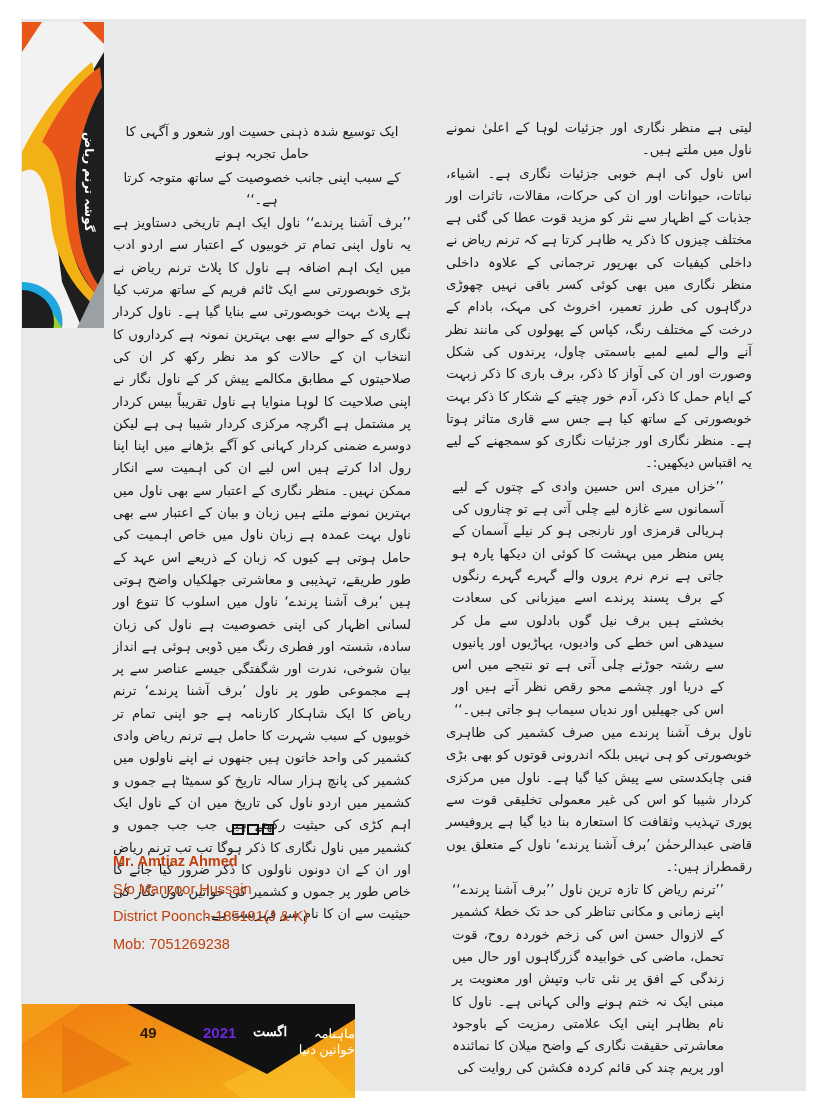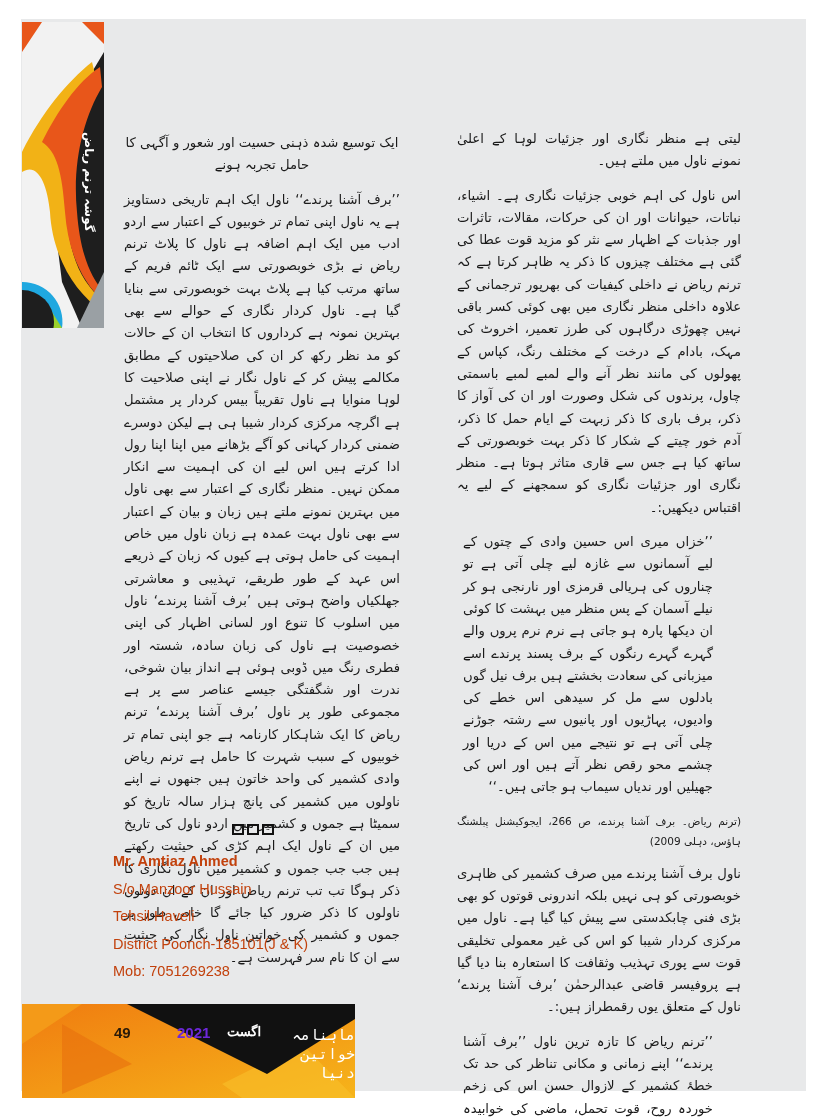--- a/index.html
+++ b/index.html
@@ -18,46 +18,46 @@
   .side-banner svg { display: block; }
   .side-title {
     position: absolute; left: 50px; top: 80px; width: 24px; height: 160px;
     writing-mode: vertical-rl; color: #fff; font-size: 12px; font-weight: bold;
     direction: rtl; text-align: center; letter-spacing: 1px;
   }
   .col {
     position: absolute; direction: rtl; text-align: justify; color: #1a1a1a;
     font-family: "DejaVu Sans", sans-serif; font-size: 13.2px; line-height: 22.3px;
   }
-  .col p { margin: 12px; }
+  .col p { margin: 1px; }
   .col-left { left: 112px; top: 120px; width: 300px; }
   .col-right { left: 445px; top: 116px; width: 308px; }
   .indent-quote { padding-right: 28px; padding-left: 6px; }
   .center { text-align: center; }
   .ref { font-size: 10.5px; line-height: 20px; }
   .sep {
     position: absolute; left: 232px; top: 824px; display: flex; gap: 3px;
   }
   .sep span { width: 12px; height: 11px; border: 2px solid #111; box-sizing: border-box; display: inline-block; }
   .address {
     position: absolute; left: 113px; top: 848px; direction: ltr;
     font-family: "Liberation Sans", sans-serif; font-size: 14.5px; color: #c2410c; line-height: 27.5px;
   }
   .address .name { font-weight: bold; }
   .footer {
     position: absolute; left: 22px; top: 1004px; width: 333px; height: 94px; overflow: hidden;
   }
   .footer svg { display: block; }
   .footer-page, .footer-year, .footer-month, .footer-mag {
-    position: absolute; top: 20px; font-family: "Liberation Sans", sans-serif; font-weight: bold; font-size: 15px;
+    position: absolute; top: 20px; font-family: "Liberation Sans", sans-serif; font-weight: bold; font-size: 15px; margin-left: 26px;
   }
   .footer-page { left: 92px; color: #2a1a08; }
   .footer-year { left: 155px; color: #6d28d9; }
   .footer-month { left: 205px; color: #fff; direction: rtl; font-family: Liberation Sans, sans-serif; font-size: 13px; }
-  .footer-mag { left: 242px; color: #fff; direction: rtl; font-family: Liberation Mono, monospace; font-size: 15px; font-weight: normal; top: 22px; }
+  .footer-mag { left: 242px; color: #fff; direction: rtl; font-family: Liberation Serif, serif; font-size: 13px; font-weight: normal; top: 22px; }
 </style>
 </head>
 <body>
 
 <div class="page"></div>
 
 <div class="side-banner">
   <svg width="82" height="306" viewBox="0 0 82 306">
     <rect x="0" y="0" width="82" height="306" fill="#f2f2f2"></rect>
     <polygon points="0,0 82,0 82,22 60,0 20,0 0,30" fill="#e8561a"></polygon>
@@ -67,42 +67,41 @@
     <path d="M0,260 A40,40 0 0 1 40,306 L30,306 A32,32 0 0 0 0,270 Z" fill="#1fa8e0"></path>
     <path d="M30,290 L40,306 L30,306 Z" fill="#9bd12b"></path>
     <circle cx="0" cy="300" r="32" fill="#1e1e1e"></circle>
     <polygon points="82,250 82,306 55,306" fill="#9aa0a4"></polygon>
   </svg>
   <div class="side-title">گوشہ ترنم ریاض</div>
 </div>
 
 <div class="col col-left">
   <p class="center">ایک توسیع شدہ ذہنی حسیت اور شعور و آگہی کا حامل تجربہ ہونے</p>
+  <p class="center">کے سبب اپنی جانب خصوصیت کے ساتھ متوجہ کرتا ہے۔‘‘</p>
   <p>’’برف آشنا پرندے‘‘ ناول ایک اہم تاریخی دستاویز ہے یہ ناول اپنی تمام تر خوبیوں کے اعتبار سے اردو ادب میں ایک اہم اضافہ ہے ناول کا پلاٹ ترنم ریاض نے بڑی خوبصورتی سے ایک ٹائم فریم کے ساتھ مرتب کیا ہے پلاٹ بہت خوبصورتی سے بنایا گیا ہے۔ ناول کردار نگاری کے حوالے سے بھی بہترین نمونہ ہے کرداروں کا انتخاب ان کے حالات کو مد نظر رکھ کر ان کی صلاحیتوں کے مطابق مکالمے پیش کر کے ناول نگار نے اپنی صلاحیت کا لوہا منوایا ہے ناول تقریباً بیس کردار پر مشتمل ہے اگرچہ مرکزی کردار شیبا ہی ہے لیکن دوسرے ضمنی کردار کہانی کو آگے بڑھانے میں اپنا اپنا رول ادا کرتے ہیں اس لیے ان کی اہمیت سے انکار ممکن نہیں۔ منظر نگاری کے اعتبار سے بھی ناول میں بہترین نمونے ملتے ہیں زبان و بیان کے اعتبار سے بھی ناول بہت عمدہ ہے زبان ناول میں خاص اہمیت کی حامل ہوتی ہے کیوں کہ زبان کے ذریعے اس عہد کے طور طریقے، تہذیبی و معاشرتی جھلکیاں واضح ہوتی ہیں ’برف آشنا پرندے‘ ناول میں اسلوب کا تنوع اور لسانی اظہار کی اپنی خصوصیت ہے ناول کی زبان سادہ، شستہ اور فطری رنگ میں ڈوبی ہوئی ہے انداز بیان شوخی، ندرت اور شگفتگی جیسے عناصر سے پر ہے مجموعی طور پر ناول ’برف آشنا پرندے‘ ترنم ریاض کا ایک شاہکار کارنامہ ہے جو اپنی تمام تر خوبیوں کے سبب شہرت کا حامل ہے ترنم ریاض وادی کشمیر کی واحد خاتون ہیں جنھوں نے اپنے ناولوں میں کشمیر کی پانچ ہزار سالہ تاریخ کو سمیٹا ہے جموں و کشمیر میں اردو ناول کی تاریخ میں ان کے ناول ایک اہم کڑی کی حیثیت رکھتے ہیں جب جب جموں و کشمیر میں ناول نگاری کا ذکر ہوگا تب تب ترنم ریاض اور ان کے ان دونوں ناولوں کا ذکر ضرور کیا جائے گا خاص طور پر جموں و کشمیر کی خواتین ناول نگار کی حیثیت سے ان کا نام سر فہرست ہے۔</p>
 </div>
 
 <div class="sep">
   <span></span>
   <span></span>
   <span></span>
 </div>
 
 <div class="address">
   <div class="name">Mr. Amtiaz Ahmed</div>
   <div>S/o Manzoor Hussain</div>
-  <div>Tehsil Haveli</div>
   <div>District Poonch-185101(J &amp; K)</div>
   <div>Mob: 7051269238</div>
 </div>
 
 <div class="col col-right">
   <p>لیتی ہے منظر نگاری اور جزئیات لوہا کے اعلیٰ نمونے ناول میں ملتے ہیں۔</p>
   <p>اس ناول کی اہم خوبی جزئیات نگاری ہے۔ اشیاء، نباتات، حیوانات اور ان کی حرکات، مقالات، تاثرات اور جذبات کے اظہار سے نثر کو مزید قوت عطا کی گئی ہے مختلف چیزوں کا ذکر یہ ظاہر کرتا ہے کہ ترنم ریاض نے داخلی کیفیات کی بھرپور ترجمانی کے علاوہ داخلی منظر نگاری میں بھی کوئی کسر باقی نہیں چھوڑی درگاہوں کی طرز تعمیر، اخروٹ کی مہک، بادام کے درخت کے مختلف رنگ، کپاس کے پھولوں کی مانند نظر آنے والے لمبے لمبے باسمتی چاول، پرندوں کی شکل وصورت اور ان کی آواز کا ذکر، برف باری کا ذکر زبہت کے ایام حمل کا ذکر، آدم خور چیتے کے شکار کا ذکر بہت خوبصورتی کے ساتھ کیا ہے جس سے قاری متاثر ہوتا ہے۔ منظر نگاری اور جزئیات نگاری کو سمجھنے کے لیے یہ اقتباس دیکھیں:۔</p>
   <p class="indent-quote">’’خزاں میری اس حسین وادی کے چتوں کے لیے آسمانوں سے غازہ لیے چلی آتی ہے تو چناروں کی ہریالی قرمزی اور نارنجی ہو کر نیلے آسمان کے پس منظر میں بہشت کا کوئی ان دیکھا پارہ ہو جاتی ہے نرم نرم پروں والے گہرے گہرے رنگوں کے برف پسند پرندے اسے میزبانی کی سعادت بخشتے ہیں برف نیل گوں بادلوں سے مل کر سیدھی اس خطے کی وادیوں، پہاڑیوں اور پانیوں سے رشتہ جوڑنے چلی آتی ہے تو نتیجے میں اس کے دریا اور چشمے محو رقص نظر آتے ہیں اور اس کی جھیلیں اور ندیاں سیماب ہو جاتی ہیں۔‘‘</p>
-  <p class="ref">(ترنم ریاض۔ برف آشنا پرندے، ص 266، ایجوکیشنل پبلشنگ ہاؤس، دہلی 2009)</p>
   <p>ناول برف آشنا پرندے میں صرف کشمیر کی ظاہری خوبصورتی کو ہی نہیں بلکہ اندرونی قوتوں کو بھی بڑی فنی چابکدستی سے پیش کیا گیا ہے۔ ناول میں مرکزی کردار شیبا کو اس کی غیر معمولی تخلیقی قوت سے پوری تہذیب وثقافت کا استعارہ بنا دیا گیا ہے پروفیسر قاضی عبدالرحمٰن ’برف آشنا پرندے‘ ناول کے متعلق یوں رقمطراز ہیں:۔</p>
   <p class="indent-quote">’’ترنم ریاض کا تازہ ترین ناول ’’برف آشنا پرندے‘‘ اپنے زمانی و مکانی تناظر کی حد تک خطۂ کشمیر کے لازوال حسن اس کی زخم خوردہ روح، قوت تحمل، ماضی کی خوابیدہ گزرگاہوں اور حال میں زندگی کے افق پر نئی تاب وتپش اور معنویت پر مبنی ایک نہ ختم ہونے والی کہانی ہے۔ ناول کا نام بظاہر اپنی ایک علامتی رمزیت کے باوجود معاشرتی حقیقت نگاری کے واضح میلان کا نمائندہ اور پریم چند کی قائم کردہ فکشن کی روایت کی</p>
 </div>
 
 <div class="footer">
   <svg width="333" height="94" viewBox="0 0 333 94">
     <defs>
       <linearGradient id="og" x1="0" y1="0" x2="1" y2="1">
         <stop offset="0" stop-color="#f07c10"></stop>
         <stop offset="1" stop-color="#f6b41a"></stop>

